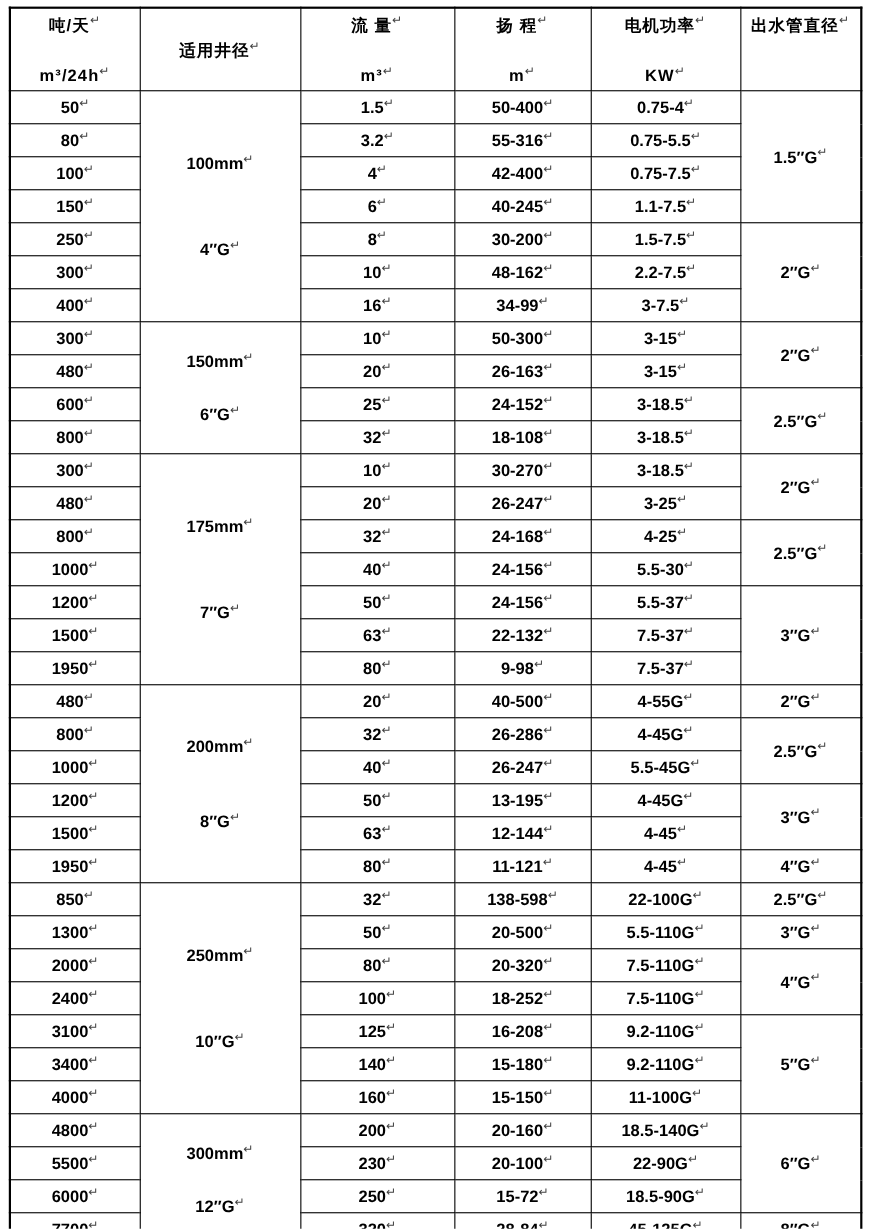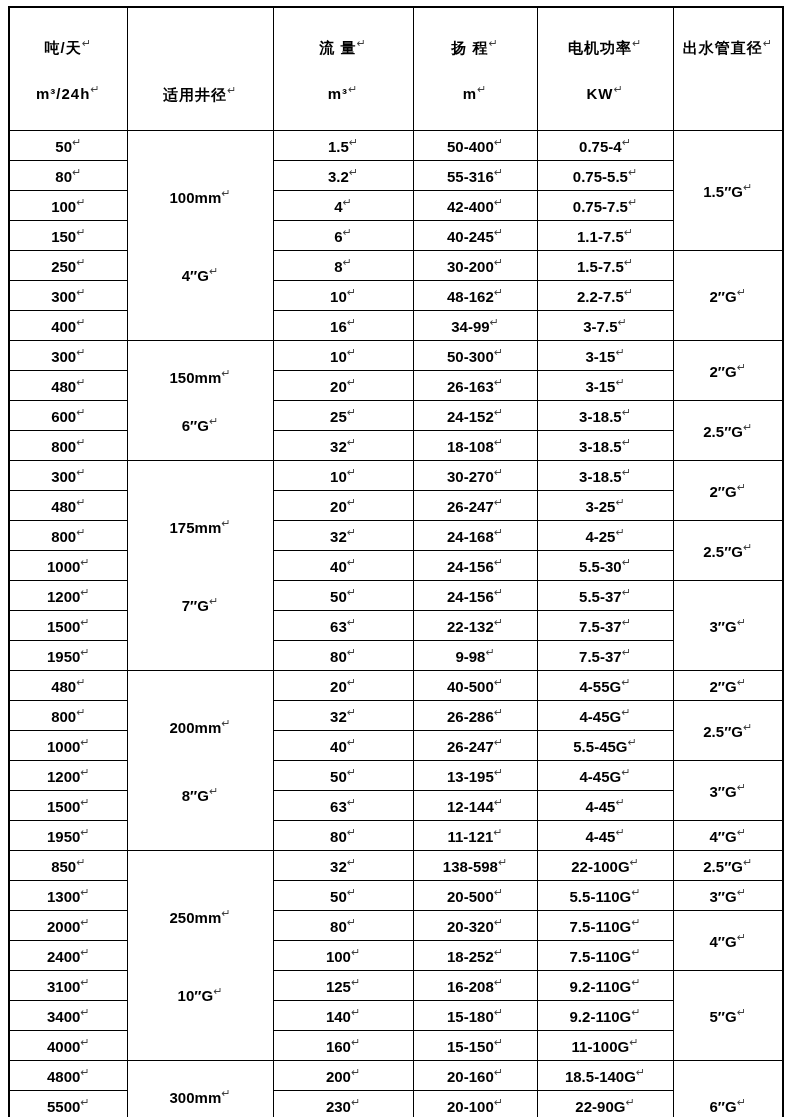--- a/index.html
+++ b/index.html
@@ -96,21 +96,21 @@
     </colgroup>
     <tbody id="table-body">
         <tr class="hdr">
           <td>
             <div class="stack">
               <div>吨/天<span class="mark">↵</span></div>
               <div>m³/24h<span class="mark">↵</span></div>
             </div>
           </td>
           <td>
-            <div class="stack" style="justify-content: center; margin-top: 48px;">
+            <div class="stack" style="justify-content: center;">
               <div>适用井径<span class="mark">↵</span></div>
             </div>
           </td>
           <td>
             <div class="stack">
               <div>流 量<span class="mark">↵</span></div>
               <div>m³<span class="mark">↵</span></div>
             </div>
           </td>
           <td>

